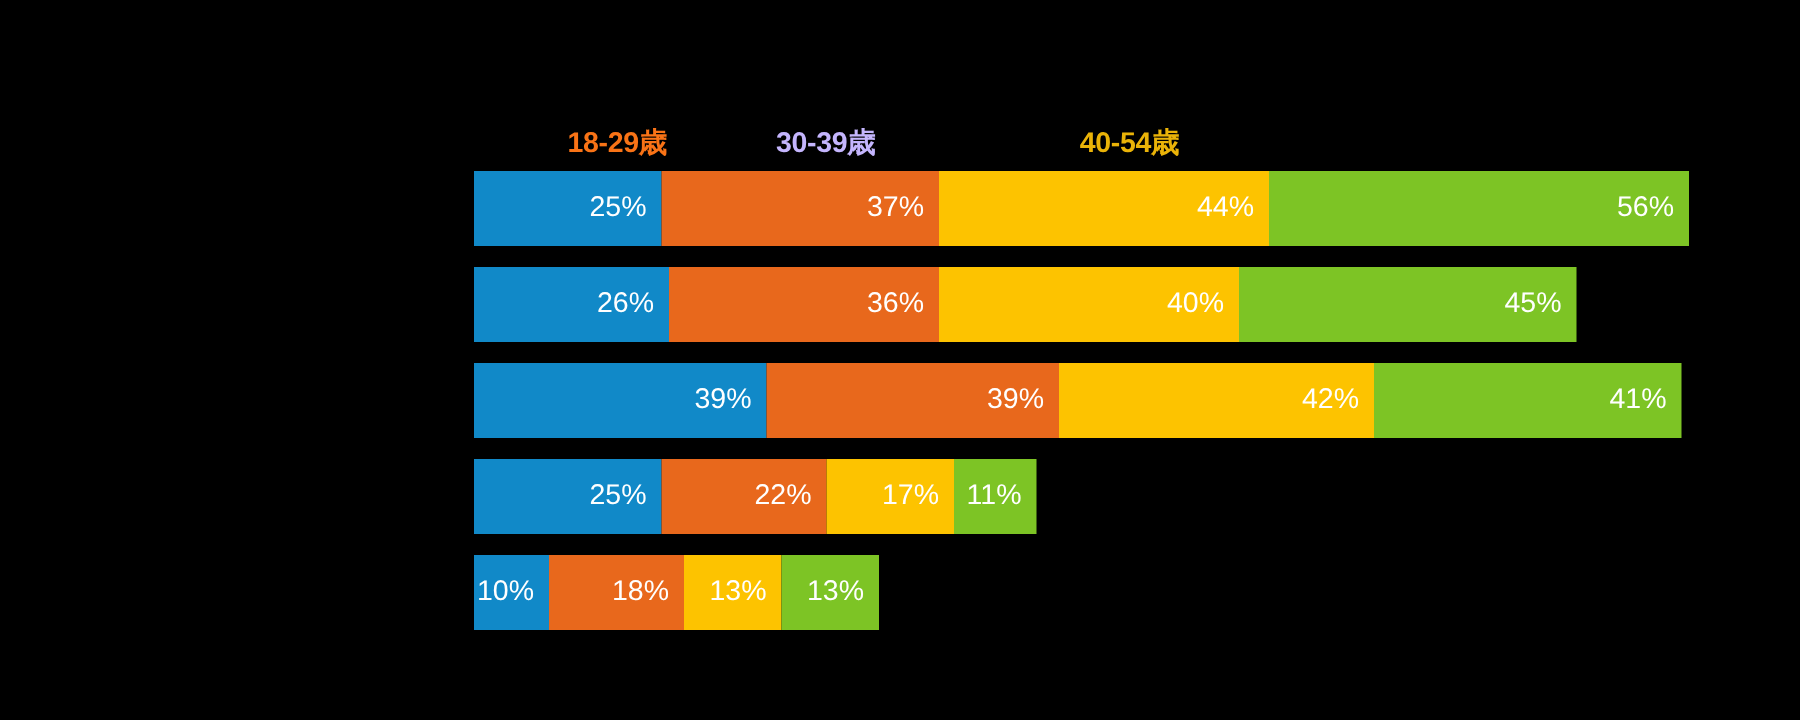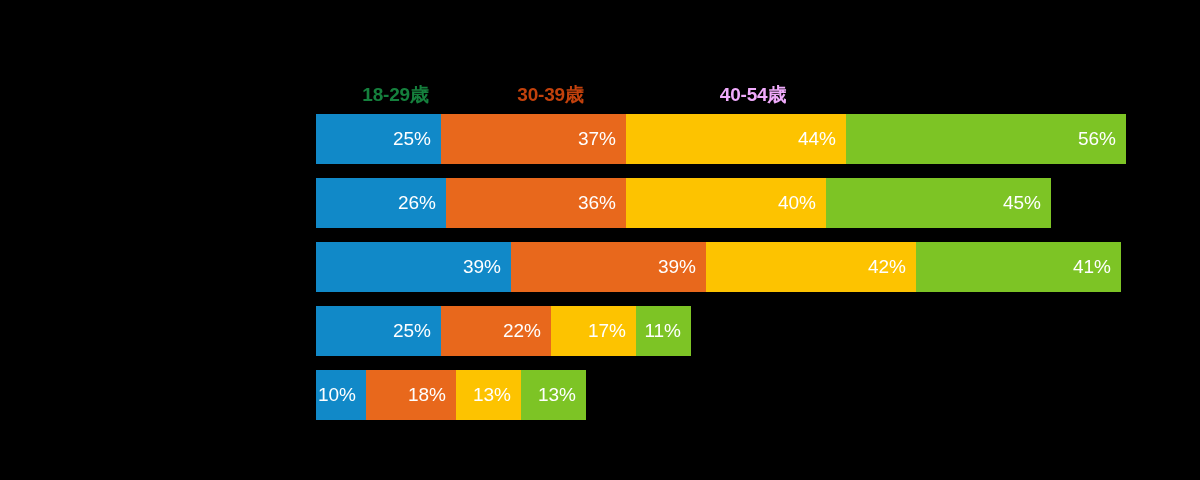--- a/index.html
+++ b/index.html
@@ -70,23 +70,23 @@
     font-family: "Liberation Sans", sans-serif;
     white-space: nowrap;
   }
 </style>
 </head>
 <body>
 
 <div id="chart-root">
 
   <div id="legend">
-      <div class="legend-item" style="left: 0px; width: 125px; color: #15803d;">18-29歳</div>
-      <div class="legend-item" style="left: 125px; width: 185px; color: #c2410c;">30-39歳</div>
-      <div class="legend-item" style="left: 310px; width: 220px; color: #f0abfc;">40-54歳</div>
+      <div class="legend-item" style="left: 16px; width: 125px; color: #f97316;">18-29歳</div>
+      <div class="legend-item" style="left: 125px; width: 185px; color: #c4b5fd;">30-39歳</div>
+      <div class="legend-item" style="left: 310px; width: 220px; color: #eab308;">40-54歳</div>
     </div>
 
   <div id="bars">
       <div class="bar-row"><div class="segment" style="width: 125px; background: rgb(17, 137, 200);"><span class="segment-label" style="color: rgb(255, 255, 255);">25%</span></div><div class="segment" style="width: 185px; background: rgb(232, 104, 28);"><span class="segment-label" style="color: rgb(255, 255, 255);">37%</span></div><div class="segment" style="width: 220px; background: rgb(253, 195, 0);"><span class="segment-label" style="color: rgb(255, 255, 255);">44%</span></div><div class="segment" style="width: 280px; background: rgb(125, 196, 37);"><span class="segment-label" style="color: rgb(255, 255, 255);">56%</span></div></div>
       <div class="bar-row"><div class="segment" style="width: 130px; background: rgb(17, 137, 200);"><span class="segment-label" style="color: rgb(255, 255, 255);">26%</span></div><div class="segment" style="width: 180px; background: rgb(232, 104, 28);"><span class="segment-label" style="color: rgb(255, 255, 255);">36%</span></div><div class="segment" style="width: 200px; background: rgb(253, 195, 0);"><span class="segment-label" style="color: rgb(255, 255, 255);">40%</span></div><div class="segment" style="width: 225px; background: rgb(125, 196, 37);"><span class="segment-label" style="color: rgb(255, 255, 255);">45%</span></div></div>
       <div class="bar-row"><div class="segment" style="width: 195px; background: rgb(17, 137, 200);"><span class="segment-label" style="color: rgb(255, 255, 255);">39%</span></div><div class="segment" style="width: 195px; background: rgb(232, 104, 28);"><span class="segment-label" style="color: rgb(255, 255, 255);">39%</span></div><div class="segment" style="width: 210px; background: rgb(253, 195, 0);"><span class="segment-label" style="color: rgb(255, 255, 255);">42%</span></div><div class="segment" style="width: 205px; background: rgb(125, 196, 37);"><span class="segment-label" style="color: rgb(255, 255, 255);">41%</span></div></div>
       <div class="bar-row"><div class="segment" style="width: 125px; background: rgb(17, 137, 200);"><span class="segment-label" style="color: rgb(255, 255, 255);">25%</span></div><div class="segment" style="width: 110px; background: rgb(232, 104, 28);"><span class="segment-label" style="color: rgb(255, 255, 255);">22%</span></div><div class="segment" style="width: 85px; background: rgb(253, 195, 0);"><span class="segment-label" style="color: rgb(255, 255, 255);">17%</span></div><div class="segment" style="width: 55px; background: rgb(125, 196, 37);"><span class="segment-label" style="color: rgb(255, 255, 255);">11%</span></div></div>
       <div class="bar-row"><div class="segment" style="width: 50px; background: rgb(17, 137, 200);"><span class="segment-label" style="color: rgb(255, 255, 255);">10%</span></div><div class="segment" style="width: 90px; background: rgb(232, 104, 28);"><span class="segment-label" style="color: rgb(255, 255, 255);">18%</span></div><div class="segment" style="width: 65px; background: rgb(253, 195, 0);"><span class="segment-label" style="color: rgb(255, 255, 255);">13%</span></div><div class="segment" style="width: 65px; background: rgb(125, 196, 37);"><span class="segment-label" style="color: rgb(255, 255, 255);">13%</span></div></div>
     </div>
 

